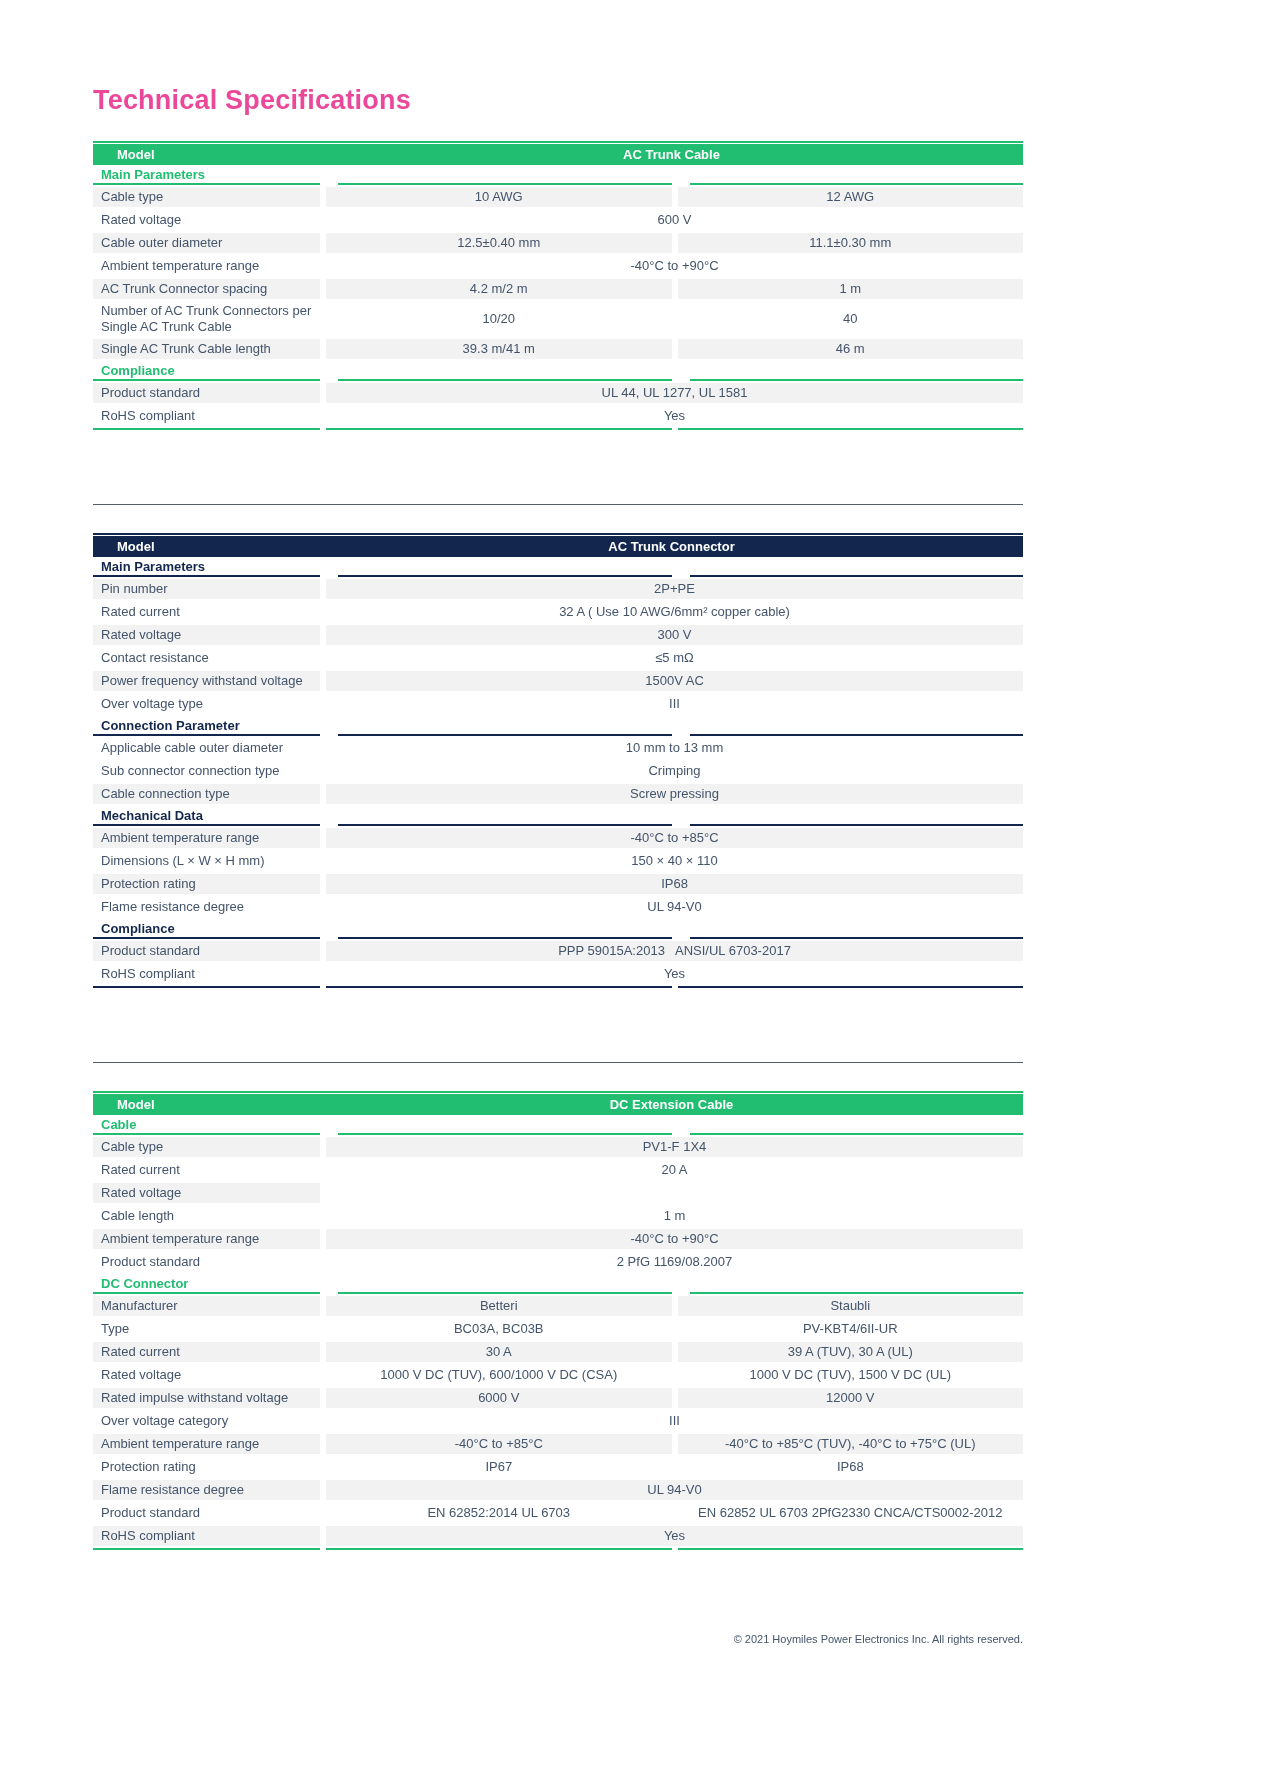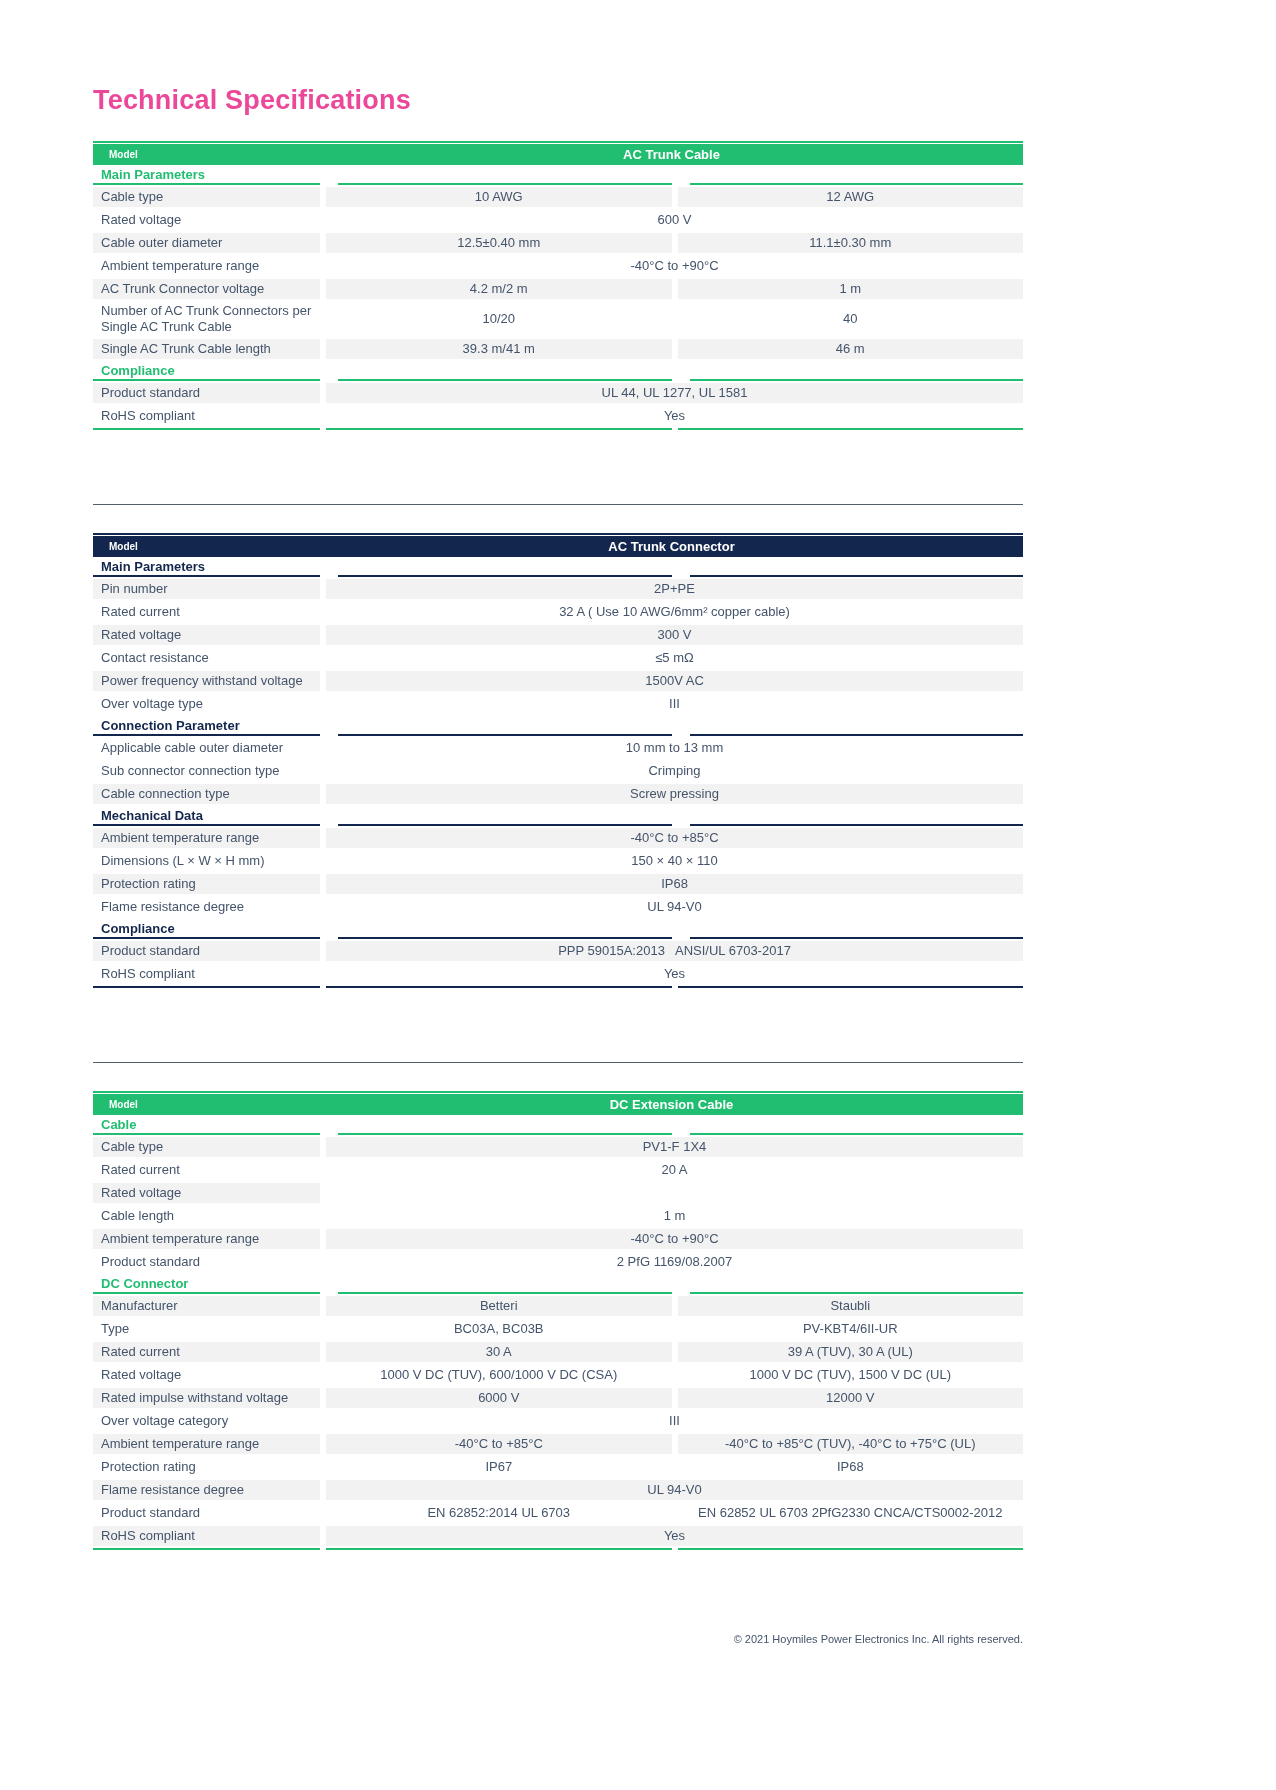--- a/index.html
+++ b/index.html
@@ -35,23 +35,23 @@
     padding-top: 1px;
     background-color: var(--theme);
     background-clip: content-box;
     height: 21px;
     display: flex;
     align-items: stretch;
   }
   .table-header .th-label {
     width: 227px;
     box-sizing: border-box;
-    padding-left: 16px;
+    padding-left: 24px;
     color: #ffffff;
-    font-size: 10px;
+    font-size: 13px;
     font-weight: bold;
     line-height: 21px;
   }
   .table-header .th-value {
     flex: 1;
     color: #ffffff;
     font-size: 13px;
     font-weight: bold;
     line-height: 21px;
     text-align: center;
@@ -155,21 +155,21 @@
         <div class="row shaded">
           <div class="cell label">Cable outer diameter</div>
           <div class="cell value">12.5±0.40 mm</div>
           <div class="cell value">11.1±0.30 mm</div>
         </div>
         <div class="row plain">
           <div class="cell label">Ambient temperature range</div>
           <div class="cell value">-40°C to +90°C</div>
         </div>
         <div class="row shaded">
-          <div class="cell label">AC Trunk Connector voltage</div>
+          <div class="cell label">AC Trunk Connector spacing</div>
           <div class="cell value">4.2 m/2 m</div>
           <div class="cell value">1 m</div>
         </div>
         <div class="row plain">
           <div class="cell label">Number of AC Trunk Connectors per Single AC Trunk Cable</div>
           <div class="cell value">10/20</div>
           <div class="cell value">40</div>
         </div>
         <div class="row shaded">
           <div class="cell label">Single AC Trunk Cable length</div>

